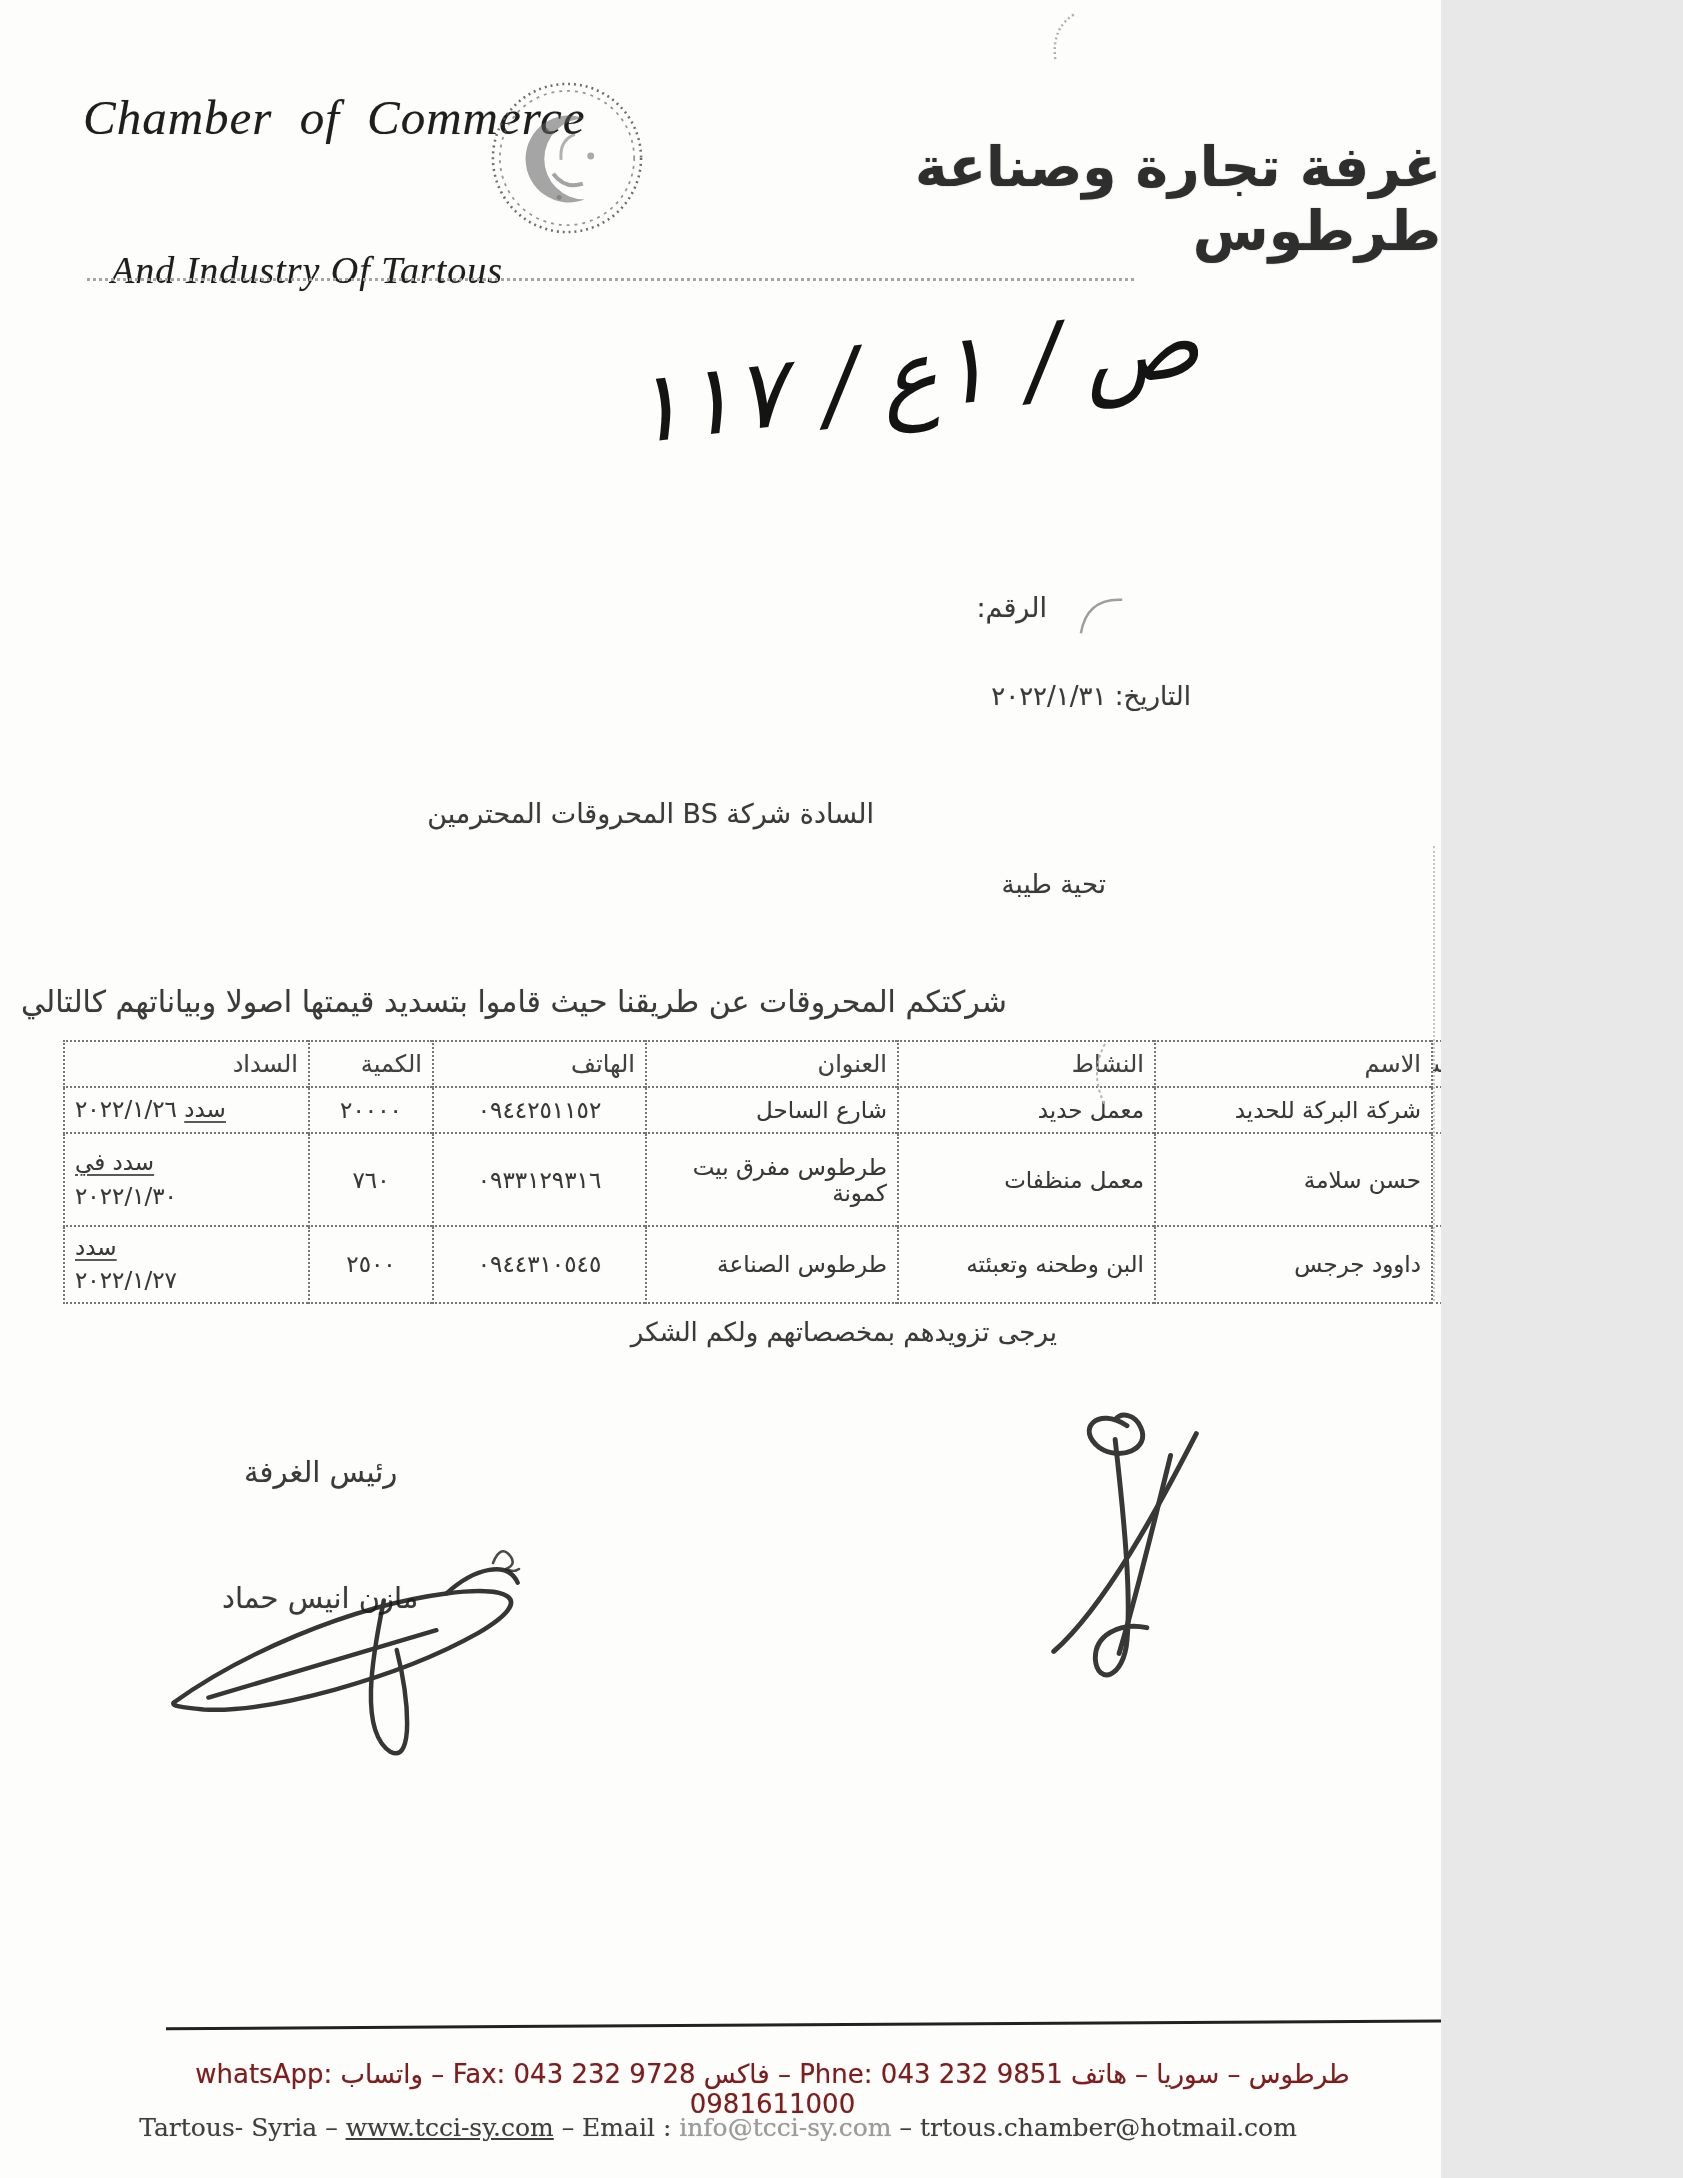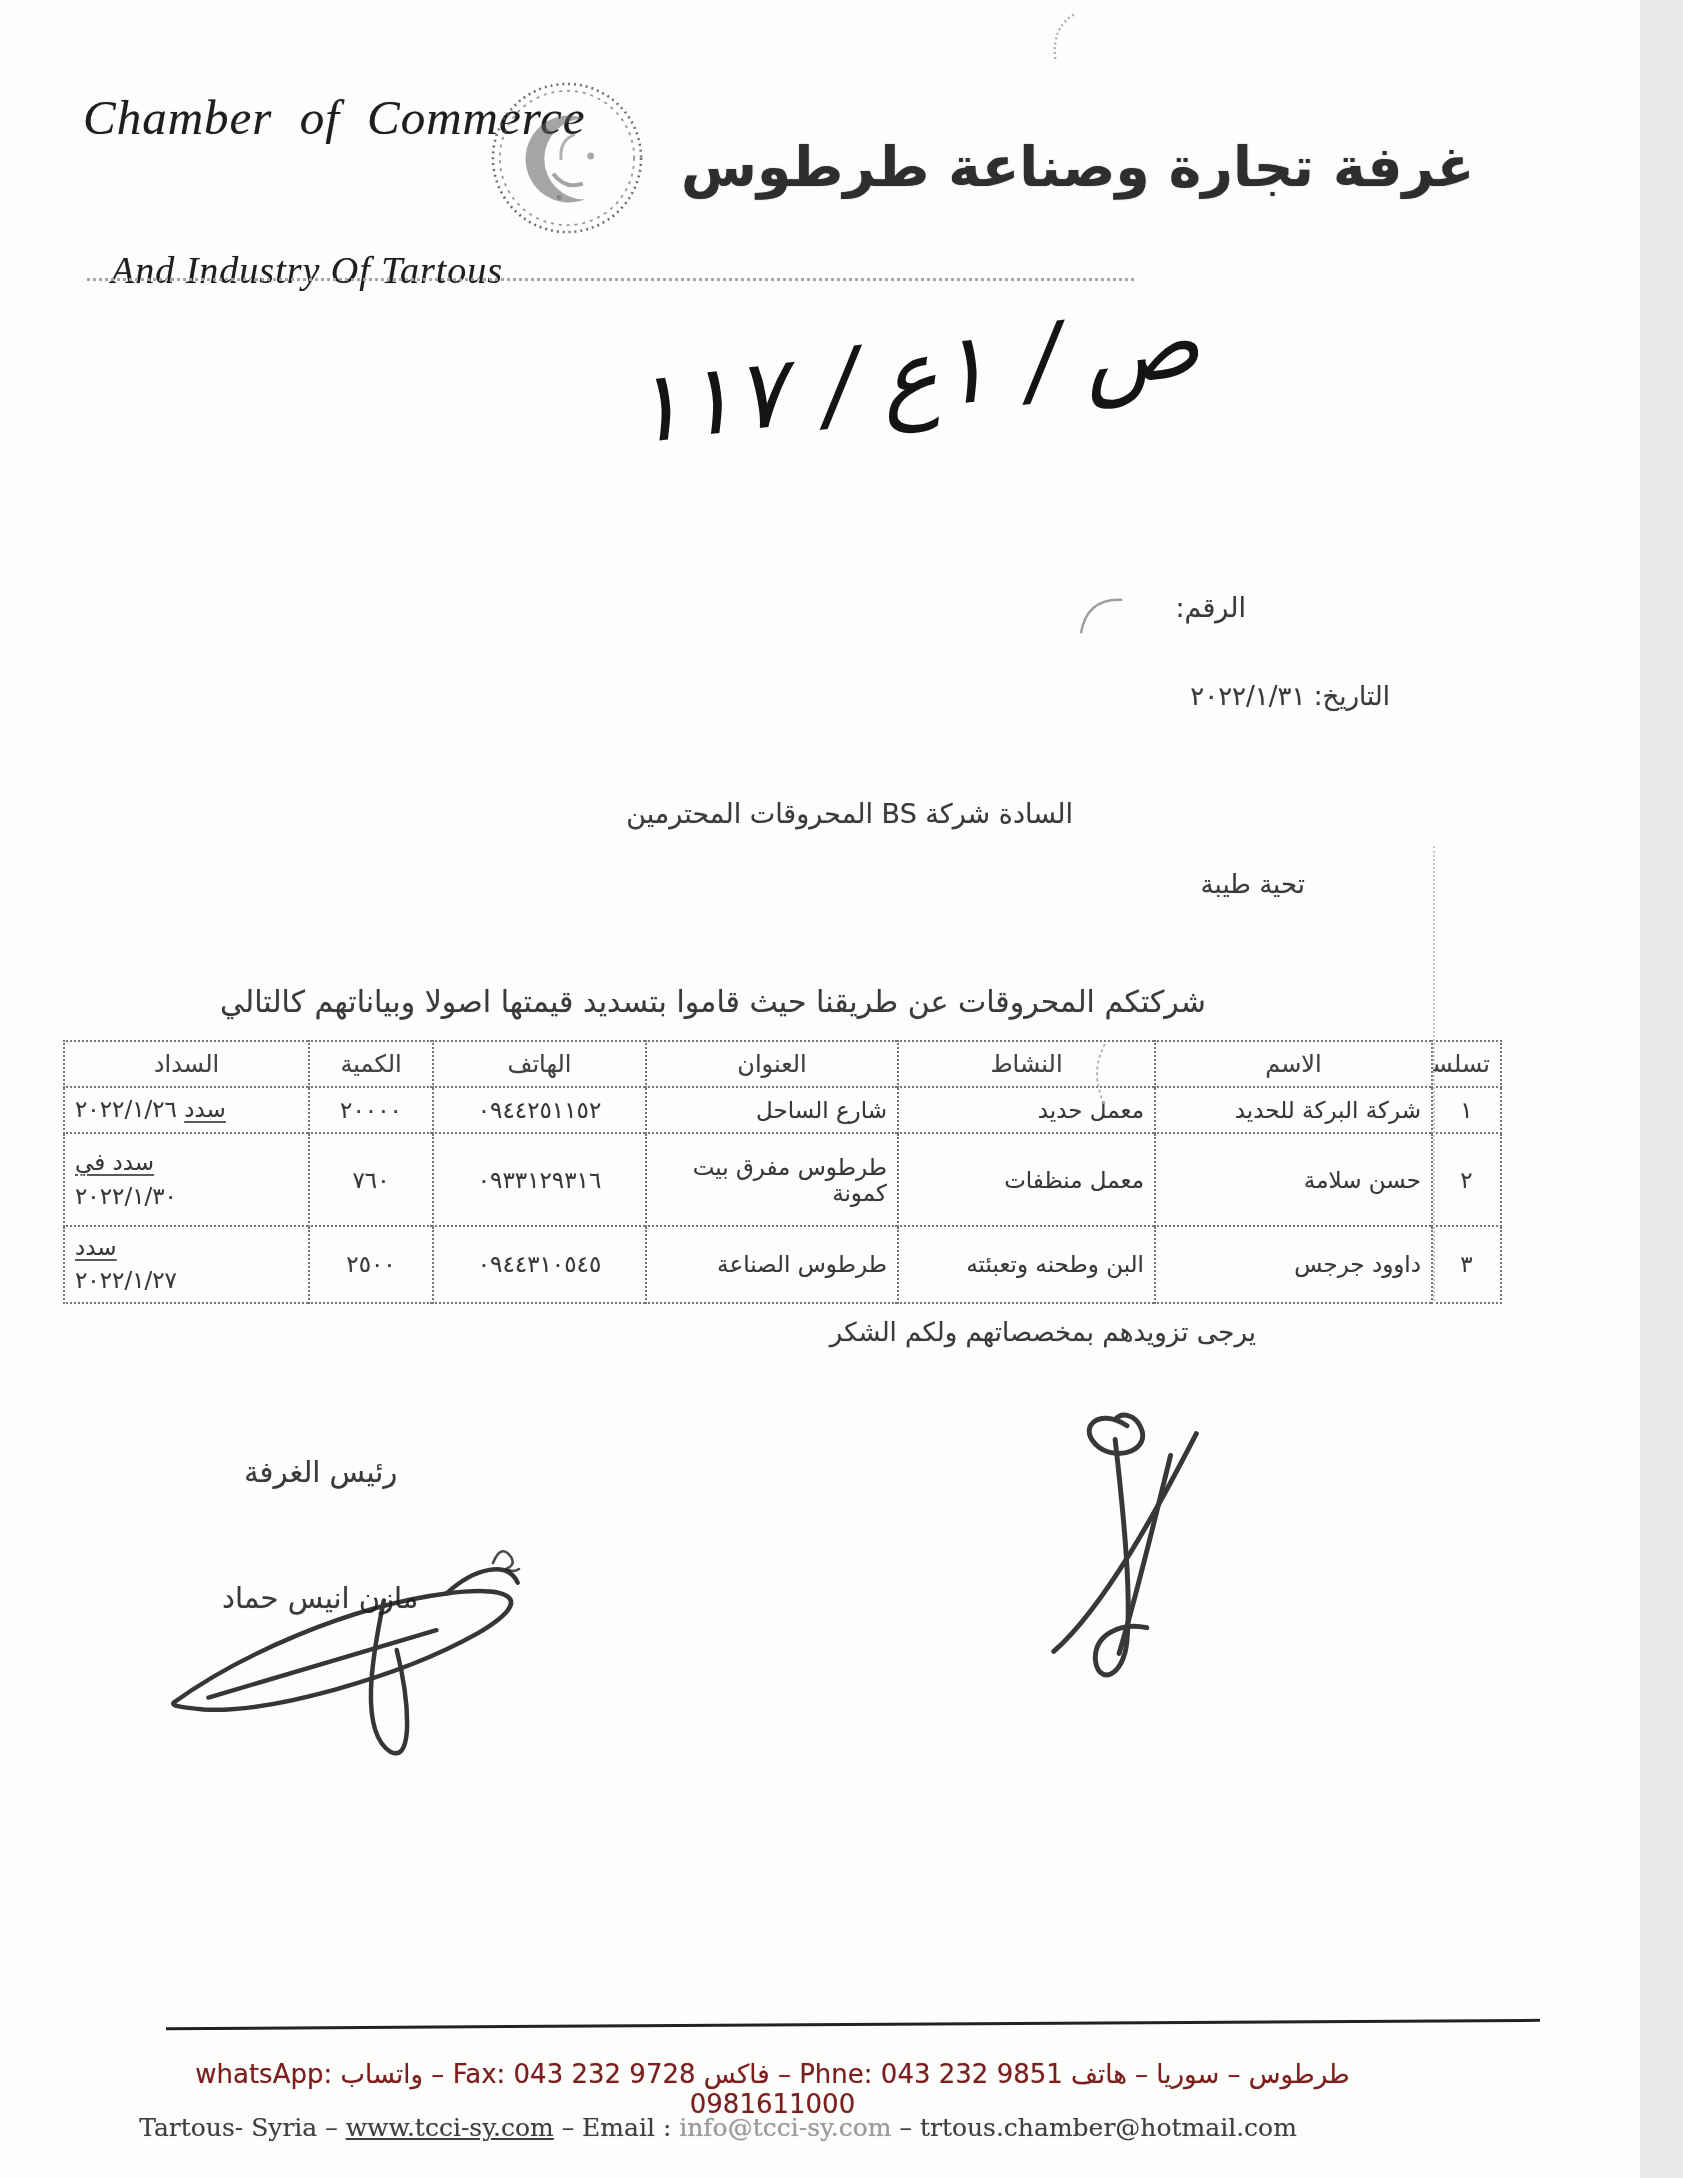--- a/index.html
+++ b/index.html
@@ -1,16 +1,16 @@
 <!DOCTYPE html>
 <html lang="ar"><head>
 <meta charset="utf-8">
 <style>
   html,body{margin:0;padding:0;background:#e8e8e8;}
-  .page{position:relative;width:1640px;height:2178px;background:#fdfdfc;overflow:hidden;
+  .page{position:relative;width:1441px;height:2178px;background:#fdfdfc;overflow:hidden;
         font-family:"DejaVu Sans",sans-serif;color:#333;}
   .abs{position:absolute;}
   .ink{color:#3a3a3a;text-shadow:0 0 1px rgba(45,45,45,.35);}
   
   .en-title{font-family:"Liberation Serif","DejaVu Serif",serif;font-style:italic;color:#1e1e1e;
             text-shadow:0 0 1px rgba(0,0,0,.4);}
   #en1{left:83px;top:89px;font-size:49px;word-spacing:14px;letter-spacing:1px;}
   #en2{left:111px;top:248px;font-size:38px;letter-spacing:1px;}
   
   #ar-title{left:681px;top:135px;font-size:55px;font-weight:bold;color:#2e2e2e;
@@ -27,21 +27,21 @@
   #greeting{right:335px;top:869px;font-size:26px;}
   #body1{right:246px;top:925px;font-size:26px;}
   #body2{right:434px;top:984px;font-size:30px;}
   #closing{right:384px;top:1317px;font-size:26px;}
   
   #table-wrap{left:63px;top:1040px;}
   table.info{border-collapse:collapse;table-layout:fixed;width:1438px;
              font-size:23px;color:#383838;text-shadow:0 0 0.8px rgba(45,45,45,.3);}
   table.info th,table.info td{border:2px dotted #767676;vertical-align:middle;
              padding:4px 10px;overflow:hidden;}
-  table.info th{font-weight:normal;font-size:24px;text-align:center;color:#414141;}
+  table.info th{font-weight:normal;font-size:24px;text-align:right;color:#414141;}
   .c-serial{text-align:center;}
   .c-name,.c-activity,.c-address{text-align:right;padding-right:16px;}
   .c-phone,.c-qty{text-align:center;letter-spacing:2px;}
   .c-pay{text-align:left;white-space:pre-line;line-height:1.45;}
   .pay-status{text-decoration:underline;text-decoration-color:#5a5a5a;text-underline-offset:4px;}
   
   #sig-title{left:244px;top:1455px;font-size:29px;}
   #sig-name{left:222px;top:1533px;font-size:29px;margin-top:48px;}
   #sig-left-svg{left:149px;top:1539px;}
   #sig-mark-svg{left:487px;top:1533px;}

